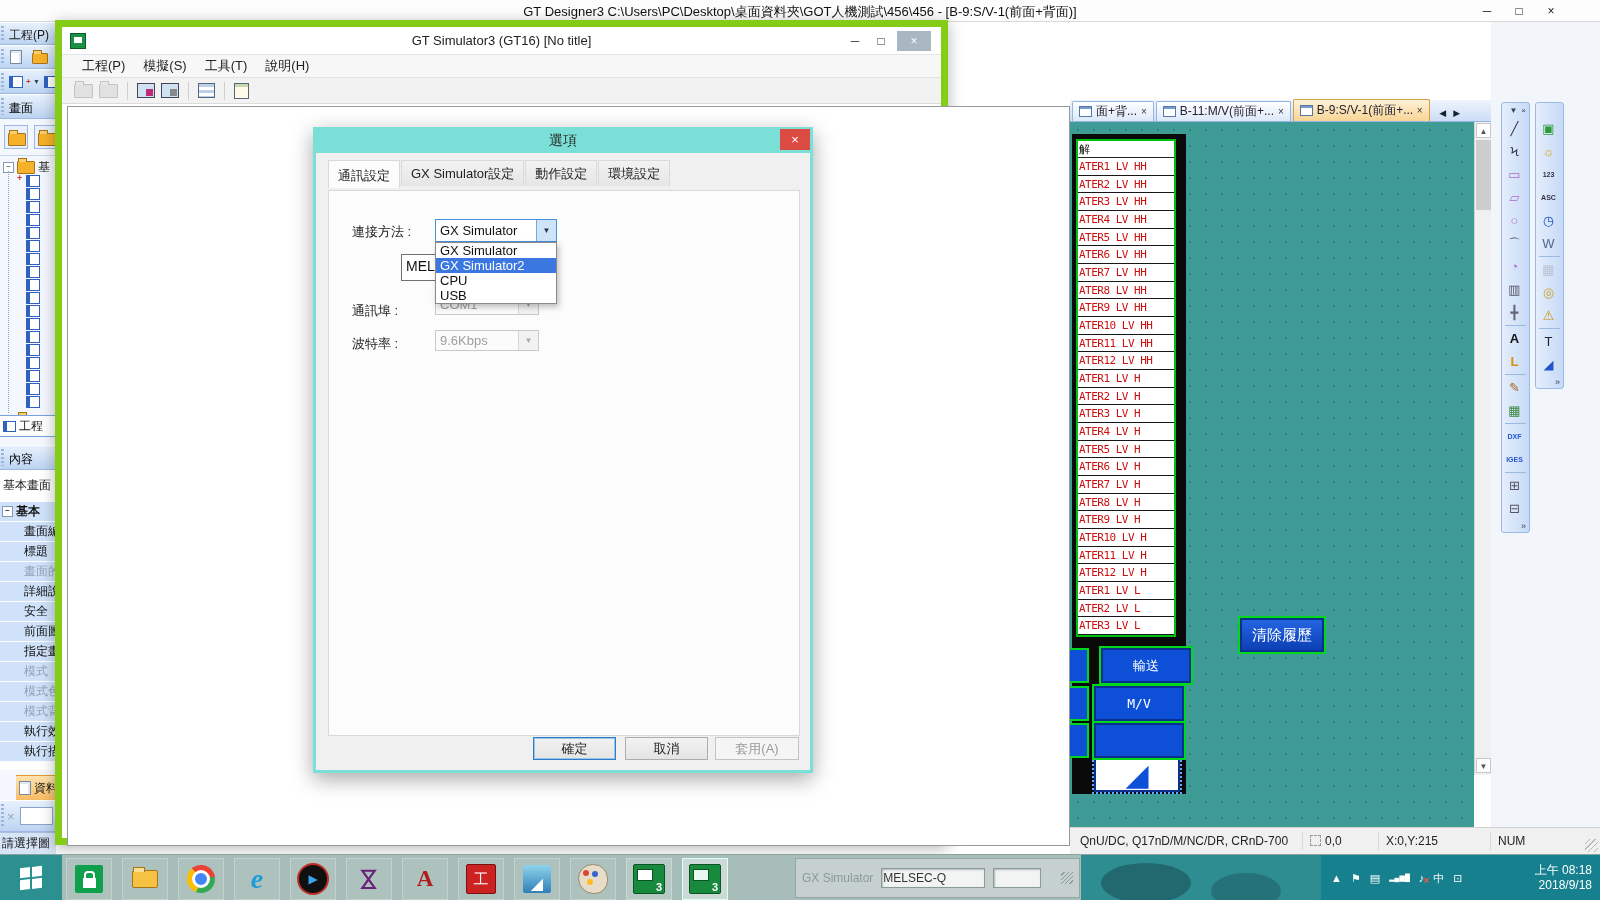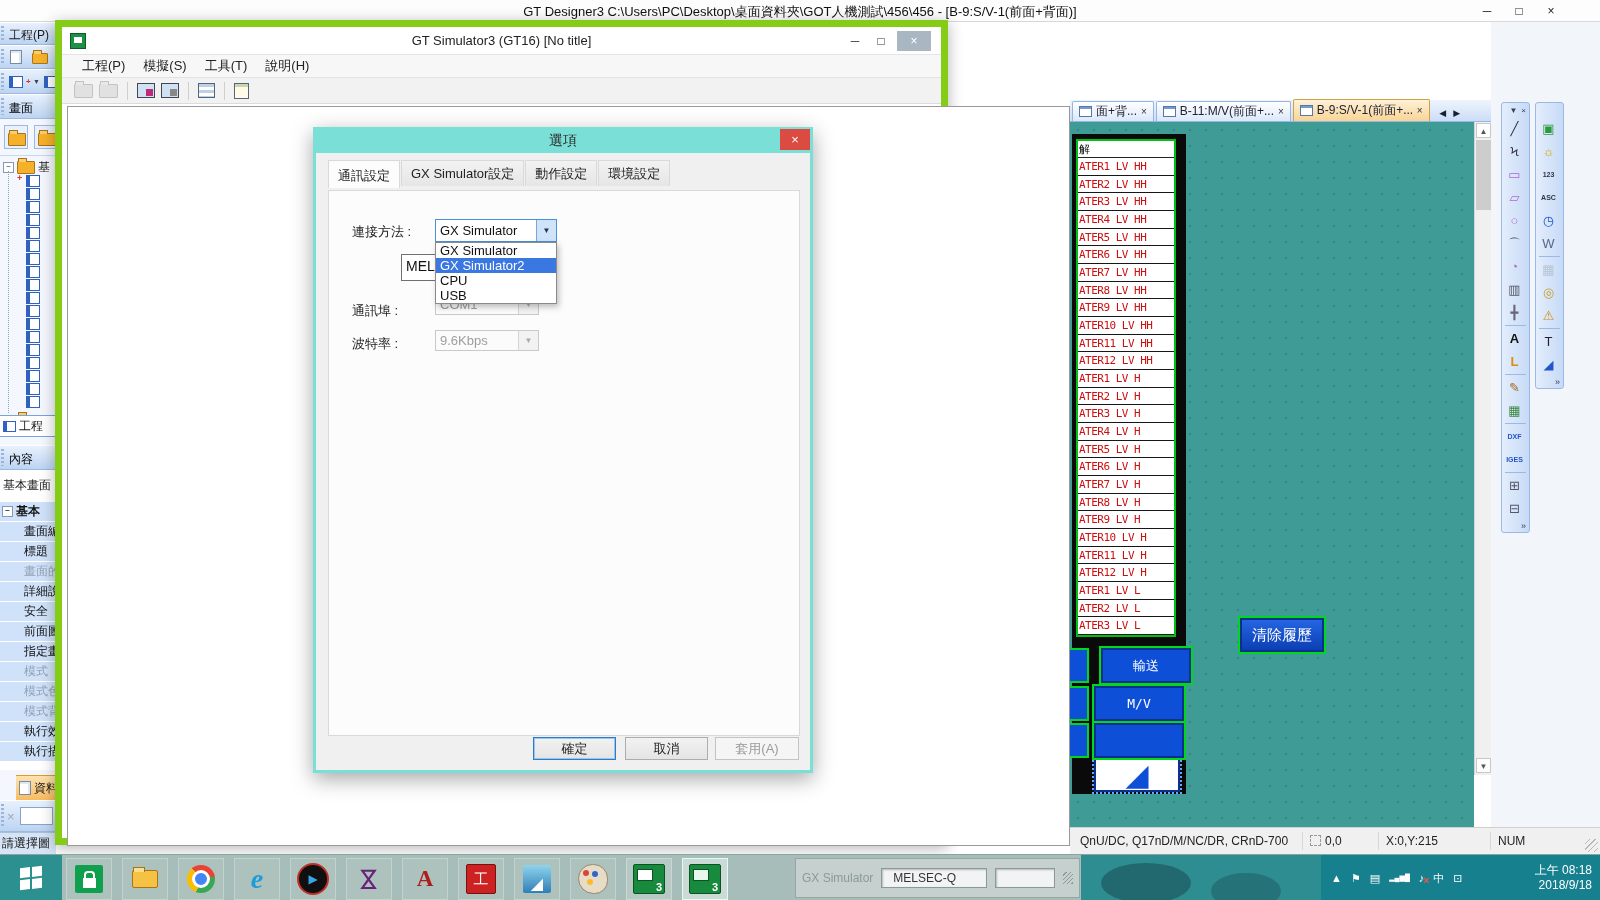--- a/index.html
+++ b/index.html
@@ -144,21 +144,21 @@
   .app-paint{border-radius:50% 50% 46% 54%;background:#e6dcc8;border:1px solid #97876a;}
   .app-paint::before{content:"";position:absolute;left:4px;top:5px;width:6px;height:6px;border-radius:50%;
      background:#d43;box-shadow:9px 1px 0 #36c,4px 9px 0 #fb2;}
   .app-gtd,.app-gts{background:#178a3e;border:1px solid #0a5424;border-radius:2px;color:#fff;font-size:11px;font-weight:bold;
      align-items:flex-end;justify-content:flex-end;padding:0 2px 0 0;}
   .app-gtd::before,.app-gts::before{content:"";position:absolute;left:3px;top:4px;width:14px;height:10px;background:#fff;border:1px solid #0a5424;}
   .app-gts::before{background:#e8f8ee;}
   #gx-strip{left:795px;top:3px;width:285px;height:40px;background:#c6d1cf;border:1px solid #96a6a2;display:flex;align-items:center;gap:8px;padding:0 6px;color:#6a7a78;}
   #gx-ghost{font-size:12px;color:#8a9a98;white-space:nowrap;}
   .inset-box{background:#f2f4f4;border:1px solid #8a9a98;box-shadow:inset 1px 1px 2px rgba(0,0,0,.25);height:18px;
-     display:flex;align-items:center;padding:0 11px;font-size:12px;color:#333;}
+     display:flex;align-items:center;padding:0 1px;font-size:12px;color:#333;}
   #gx-grip{margin-left:auto;width:12px;height:12px;background:repeating-linear-gradient(135deg,transparent 0 2px,#8a9a98 2px 3px);}
   #desk-zone{left:1081px;top:0;width:240px;height:46px;background:#2e8d90;overflow:hidden;}
   #desk-zone::before{content:"";position:absolute;left:20px;top:8px;width:90px;height:40px;border-radius:50%;background:rgba(10,40,50,.35);}
   #desk-zone::after{content:"";position:absolute;left:130px;top:18px;width:70px;height:36px;border-radius:50%;background:rgba(10,40,50,.25);}
   #tray{left:1321px;top:0;width:279px;height:46px;background:#16808f;display:flex;align-items:center;gap:9px;padding-left:10px;box-sizing:border-box;}
   .tray-ico{color:#fff;font-size:11px;position:relative;cursor:pointer;}
   .tray-ico.bars{font-size:7px;letter-spacing:0;}
   .tray-ico.muted::after{content:"×";position:absolute;right:-5px;bottom:-2px;color:#ff5044;font-size:10px;font-weight:bold;}
   #clock{margin-left:auto;text-align:right;color:#fff;font-size:12px;line-height:15px;padding-right:8px;cursor:default;}
 </style>

